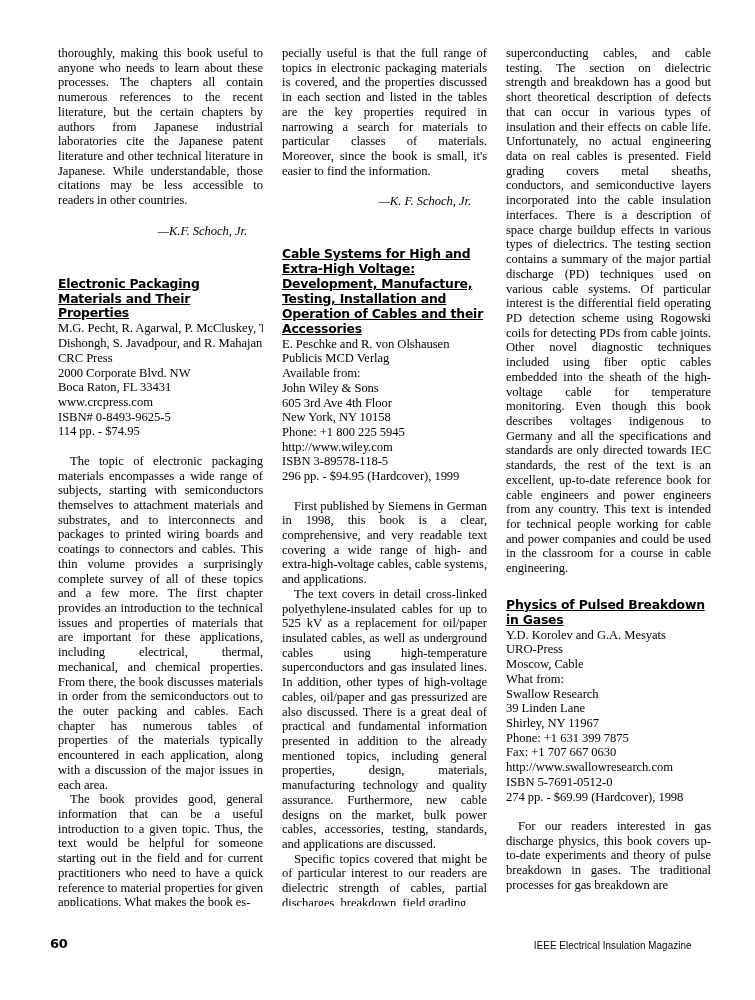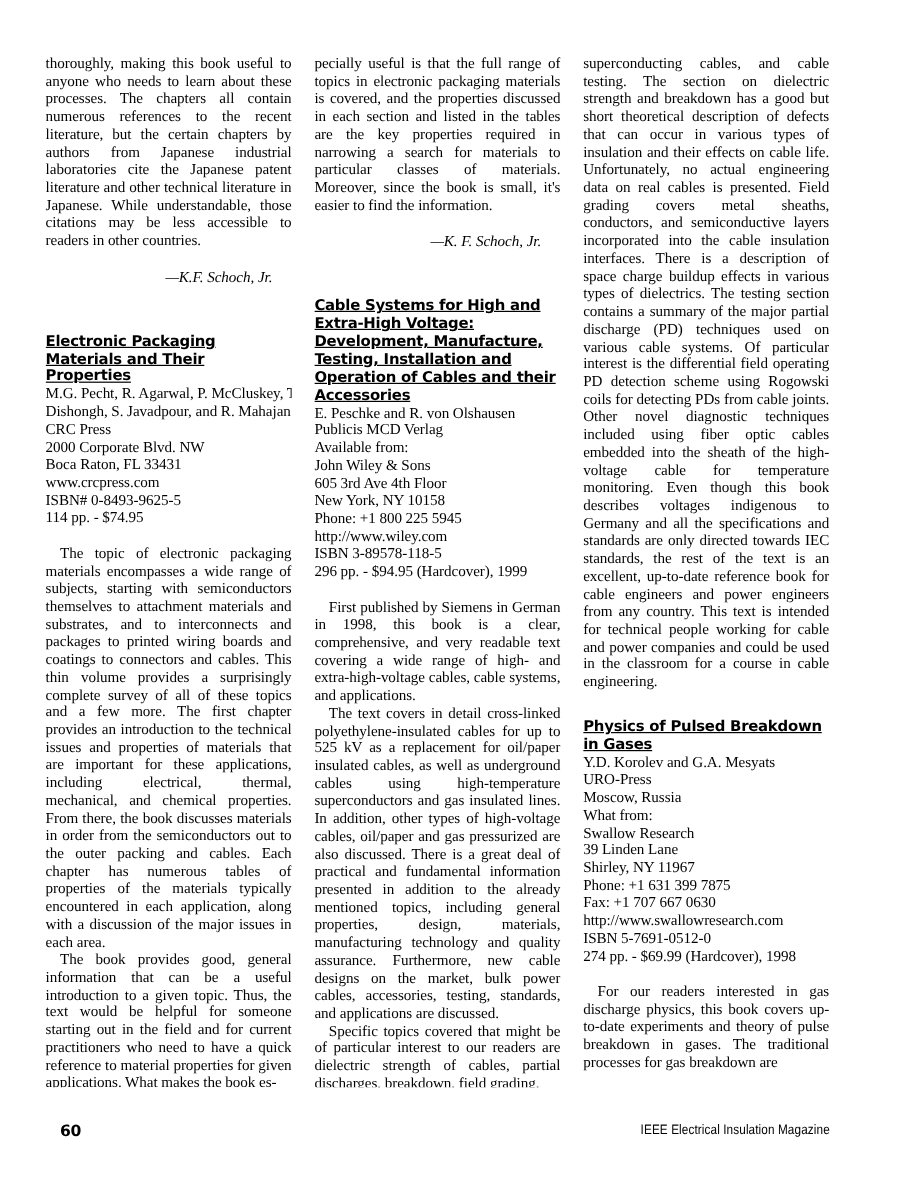--- a/index.html
+++ b/index.html
@@ -12,21 +12,21 @@
     position: relative;
     width: 755px;
     height: 1000px;
     background: #ffffff;
     overflow: hidden;
     font-family: "Liberation Serif", serif;
     color: #000000;
   }
   .cols {
     position: absolute;
-    left: 38px;
+    left: 58px;
     top: 46px;
     width: 654px;
     height: 860px;
     display: flex;
     gap: 19px;
     align-items: flex-end;
   }
   .col {
     width: 205px;
     flex: 0 0 205px;
@@ -95,21 +95,21 @@
   .gap-before-heading { height: 22px; }
   .gap-small { height: 14.7px; }
 
   
   .footer {
     position: absolute;
     left: 50px;
     top: 936px;
     width: 654px;
     display: flex;
-    align-items: flex-start;
+    align-items: flex-end;
     justify-content: space-between;
   }
   .folio {
     font-family: "DejaVu Sans", sans-serif;
     font-size: 13px;
     font-weight: bold;
     letter-spacing: -0.3px;
   }
   .magazine {
     font-family: "Liberation Sans", sans-serif;
@@ -190,21 +190,21 @@
 
       <p class="body cont">superconducting cables, and cable testing. The section on dielectric strength and breakdown has a good but short theoretical description of defects that can occur in various types of insulation and their effects on cable life. Unfortunately, no actual engineering data on real cables is presented. Field grading covers metal sheaths, conductors, and semiconductive layers incorporated into the cable insulation interfaces. There is a description of space charge buildup effects in various types of dielectrics. The testing section contains a summary of the major partial discharge (PD) techniques used on various cable systems. Of particular interest is the differential field operating PD detection scheme using Rogowski coils for detecting PDs from cable joints. Other novel diagnostic techniques included using fiber optic cables embedded into the sheath of the high-voltage cable for temperature monitoring. Even though this book describes voltages indigenous to Germany and all the specifications and standards are only directed towards IEC standards, the rest of the text is an excellent, up-to-date reference book for cable engineers and power engineers from any country. This text is intended for technical people working for cable and power companies and could be used in the classroom for a course in cable engineering.</p>
 
       <div class="gap-before-heading"></div>
 
       <h2 class="booktitle">Physics of Pulsed Breakdown in Gases</h2>
 
       <div class="biblio">
         <span class="line">Y.D. Korolev and G.A. Mesyats</span>
         <span class="line">URO-Press</span>
-        <span class="line">Moscow, Russia</span>
+        <span class="line">Moscow, Cable</span>
         <span class="line">What from:</span>
         <span class="line">Swallow Research</span>
         <span class="line">39 Linden Lane</span>
         <span class="line">Shirley, NY 11967</span>
         <span class="line">Phone: +1 631 399 7875</span>
         <span class="line">Fax: +1 707 667 0630</span>
         <span class="line">http://www.swallowresearch.com</span>
         <span class="line">ISBN 5-7691-0512-0</span>
         <span class="line">274 pp. - $69.99 (Hardcover), 1998</span>
       </div>

